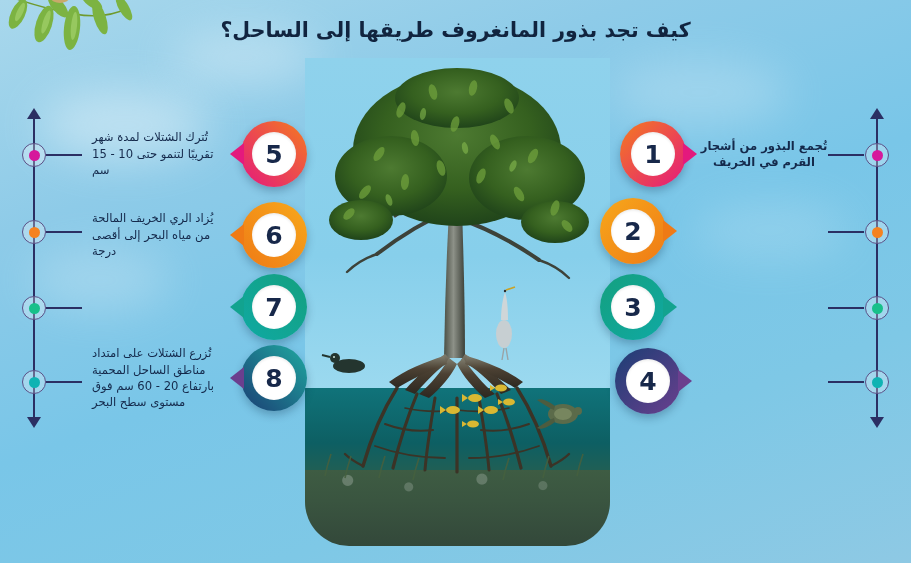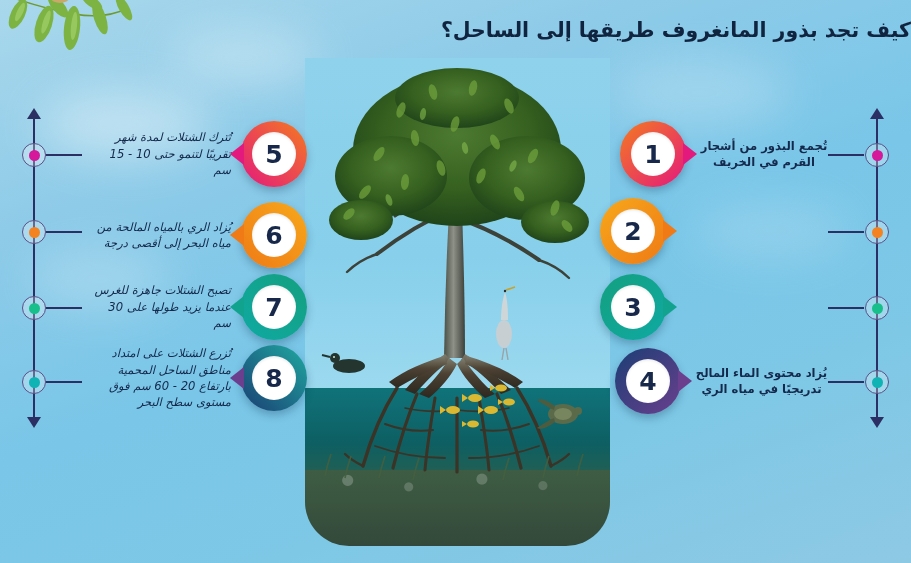--- a/index.html
+++ b/index.html
@@ -11,21 +11,21 @@
 
   
   .clouds{position:absolute;inset:0;pointer-events:none;}
   .cloud{position:absolute;border-radius:50%;background:#ffffff;filter:blur(22px);}
 
   
   .leaves{position:absolute;left:0;top:-6px;width:190px;height:90px;pointer-events:none;}
 
   
   .title{
-    position:absolute;top:4px;left:0;right:0;text-align:right;
+    position:absolute;top:4px;left:0;right:0;text-align:center;
     color:#11243f;font-size:20.5px;font-weight:bold;letter-spacing:0;
     direction:rtl;
   }
 
   
   .scene{
     position:absolute;left:305px;top:58px;width:305px;height:488px;
     border-bottom-left-radius:44px;border-bottom-right-radius:44px;
     overflow:hidden;
   }
@@ -69,21 +69,21 @@
     box-shadow:0 4px 9px rgba(10,40,70,.28);}
   .badge .tail{position:absolute;top:22px;width:0;height:0;
     border-top:11px solid transparent;border-bottom:11px solid transparent;}
   .badge .core{position:absolute;left:11px;top:11px;width:44px;height:44px;
     border-radius:50%;background:#fff;display:flex;align-items:center;justify-content:center;
     color:#17284a;font-size:25px;font-weight:bold;line-height:1;
     box-shadow:inset 0 1px 3px rgba(0,0,0,.10);}
 
   .desc{color:#14294b;font-size:11.6px;line-height:1.42;direction:rtl;}
   .step.right-side .desc{text-align:center;padding-left:10px;font-weight:bold;}
-  .step.left-side  .desc{text-align:right;padding-right:10px;font-style:italic;}
+  .step.left-side  .desc{text-align:left;padding-right:10px;}
 </style>
 </head>
 <body>
 
 <div class="clouds">
   <div class="cloud" style="left:40px;top:90px;width:170px;height:70px;opacity:.38"></div>
   <div class="cloud" style="left:170px;top:30px;width:150px;height:55px;opacity:.30"></div>
   <div class="cloud" style="left:610px;top:60px;width:180px;height:65px;opacity:.22"></div>
   <div class="cloud" style="left:30px;top:250px;width:140px;height:60px;opacity:.22"></div>
   <div class="cloud" style="left:690px;top:200px;width:160px;height:60px;opacity:.16"></div>
@@ -329,21 +329,20 @@
 
 <div class="step right-side" style="left:600px;top:274px;width:232px;justify-content:flex-end;">
   <div class="badge">
     <div class="ring" style="background:linear-gradient(135deg,#14a07f,#0fa9a3)"></div>
     <div class="tail" style="right:-11px;border-left:14px solid #12a38f;"></div>
     <div class="core">3</div>
   </div>
 </div>
 
 <div class="step right-side" style="left:615px;top:348px;width:217px;justify-content:flex-end;">
-  <div class="desc">يُزاد محتوى الماء المالح تدريجيًا في مياه الري</div>
   <div class="badge">
     <div class="ring" style="background:linear-gradient(135deg,#1b3e74,#6b3f8e)"></div>
     <div class="tail" style="right:-11px;border-left:14px solid #6b3f8e;"></div>
     <div class="core">4</div>
   </div>
 </div>
 
 <div class="step left-side" style="left:92px;top:121px;width:215px;">
   <div class="badge">
     <div class="ring" style="background:linear-gradient(225deg,#f47b20,#e4197d)"></div>
@@ -352,30 +351,29 @@
   </div>
   <div class="desc">تُترك الشتلات لمدة شهر تقريبًا لتنمو حتى 10 - 15 سم</div>
 </div>
 
 <div class="step left-side" style="left:92px;top:202px;width:215px;">
   <div class="badge">
     <div class="ring" style="background:linear-gradient(225deg,#f7a81b,#ef7a16)"></div>
     <div class="tail" style="left:-11px;border-right:14px solid #ef7a16;"></div>
     <div class="core">6</div>
   </div>
-  <div class="desc">يُزاد الري بالمياه المالحة من مياه البحر إلى أقصى درجة</div>
+  <div class="desc">يُزاد الري الخريف المالحة من مياه البحر إلى أقصى درجة</div>
 </div>
 
 <div class="step left-side" style="left:92px;top:274px;width:215px;">
   <div class="badge">
     <div class="ring" style="background:linear-gradient(225deg,#14a07f,#0fa9a3)"></div>
     <div class="tail" style="left:-11px;border-right:14px solid #12a38f;"></div>
     <div class="core">7</div>
   </div>
-  <div class="desc">تصبح الشتلات جاهزة للغرس عندما يزيد طولها على 30 سم</div>
 </div>
 
 <div class="step left-side" style="left:92px;top:345px;width:215px;">
   <div class="badge">
     <div class="ring" style="background:linear-gradient(225deg,#1fa9a0,#1b3e74)"></div>
     <div class="tail" style="left:-11px;border-right:14px solid #6b3f8e;"></div>
     <div class="core">8</div>
   </div>
   <div class="desc">تُزرع الشتلات على امتداد مناطق الساحل المحمية بارتفاع 20 - 60 سم فوق مستوى سطح البحر</div>
 </div>

